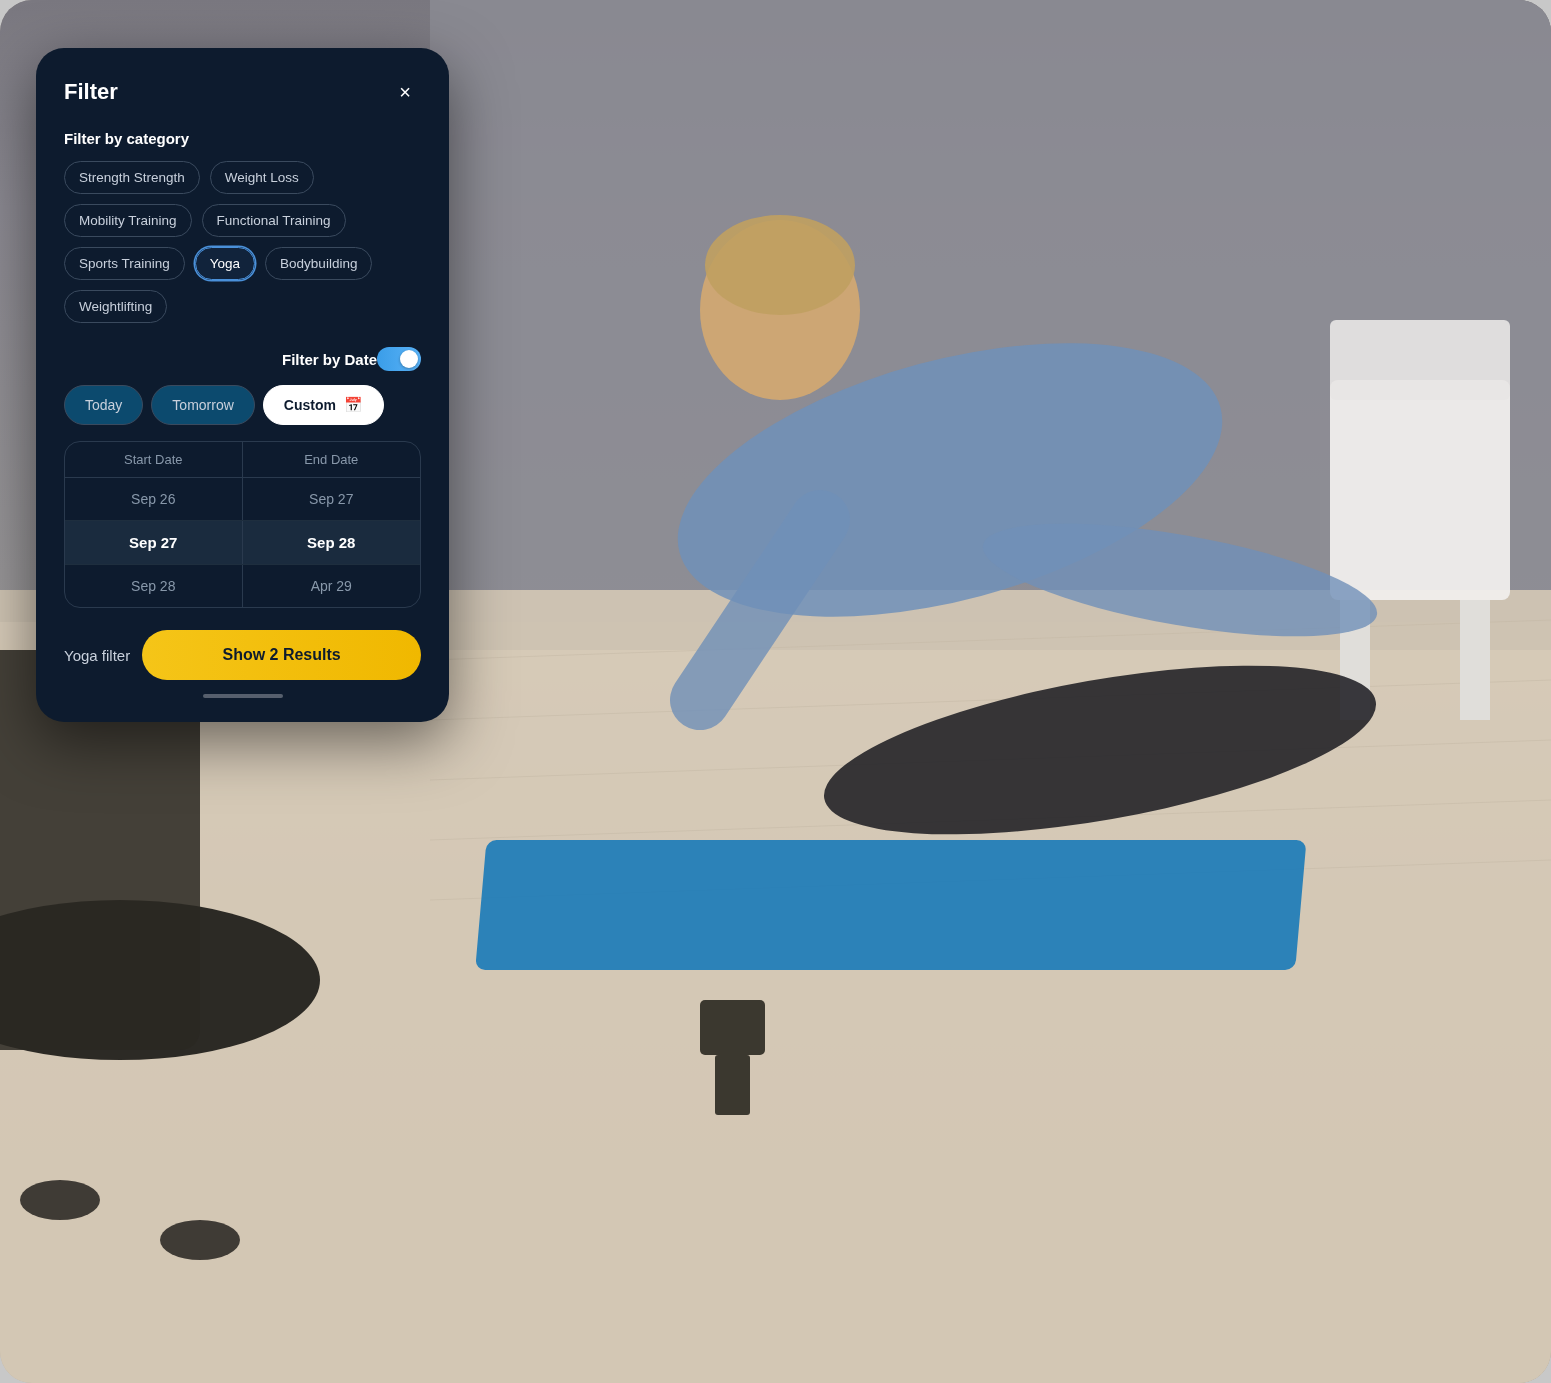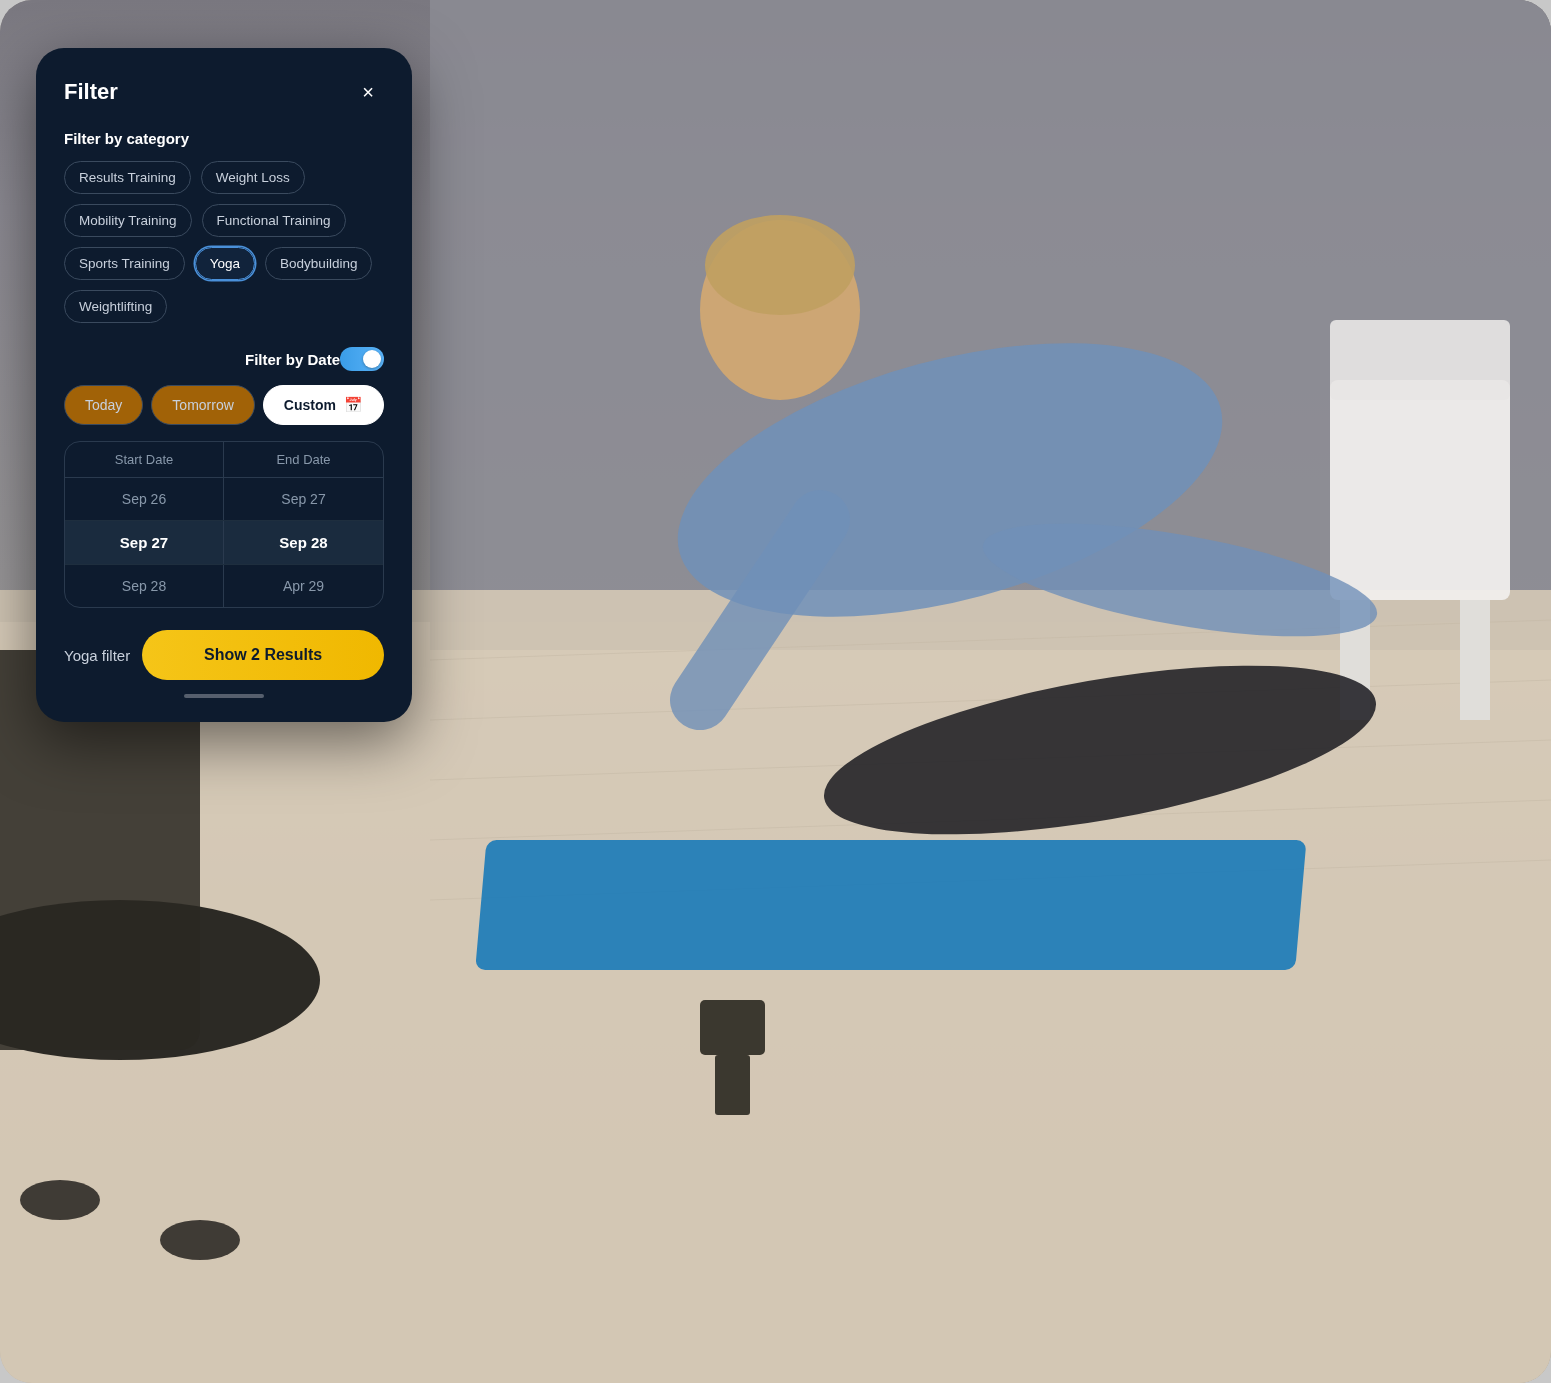--- a/index.html
+++ b/index.html
@@ -67,21 +67,21 @@
       right: 0;
       height: 50%;
       background: linear-gradient(180deg, #7a7880 0%, #8a8890 30%, #9a9898 100%);
     }
 
     
     .filter-panel {
       position: absolute;
       top: 48px;
       left: 36px;
-      width: 376px;
+      width: 413px;
       background: #0d1b2e;
       border-radius: 28px;
       padding: 28px 28px 24px;
       box-shadow: 0 20px 60px rgba(0,0,0,0.5);
       z-index: 10;
     }
 
     .panel-header {
       display: flex;
       justify-content: space-between;
@@ -174,21 +174,21 @@
     .date-buttons {
       display: flex;
       gap: 8px;
       margin-bottom: 16px;
     }
 
     .date-btn {
       padding: 10px 20px;
       border-radius: 20px;
       border: 1.5px solid #3a4a5e;
-      background: #a16207;
+      background: #0c4a6e;
       color: #c8d0dc;
       font-size: 14px;
       cursor: pointer;
     }
 
     .date-btn.custom {
       display: flex;
       align-items: center;
       gap: 8px;
       background: #fff;
@@ -345,21 +345,21 @@
 
   <div class="panel-header">
     <span class="panel-title">Filter</span>
     <button class="close-btn">×</button>
   </div>
 
   <div class="section-title">Filter by category</div>
 
   <div class="tags-container">
 
-    <span class="tag">Results Training</span>
+    <span class="tag">Strength Strength</span>
     <span class="tag">Weight Loss</span>
     <span class="tag">Mobility Training</span>
     <span class="tag">Functional Training</span>
     <span class="tag">Sports Training</span>
     <span class="tag active">Yoga</span>
     <span class="tag">Bodybuilding</span>
     <span class="tag">Weightlifting</span>
   </div>
 
   <div class="date-section-header">

